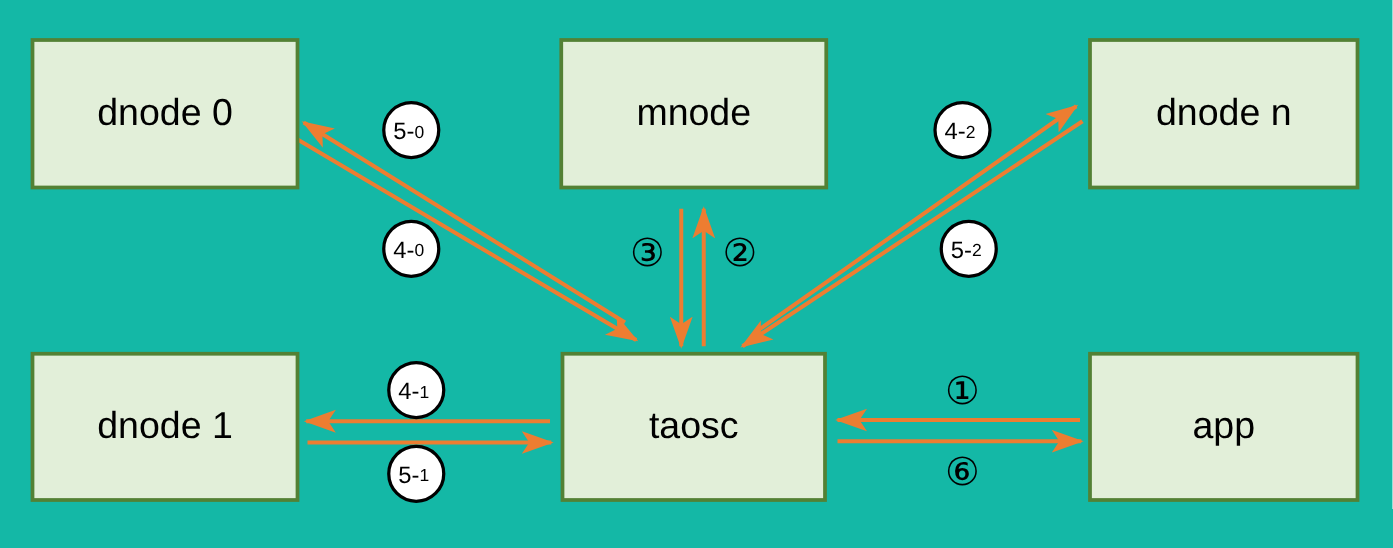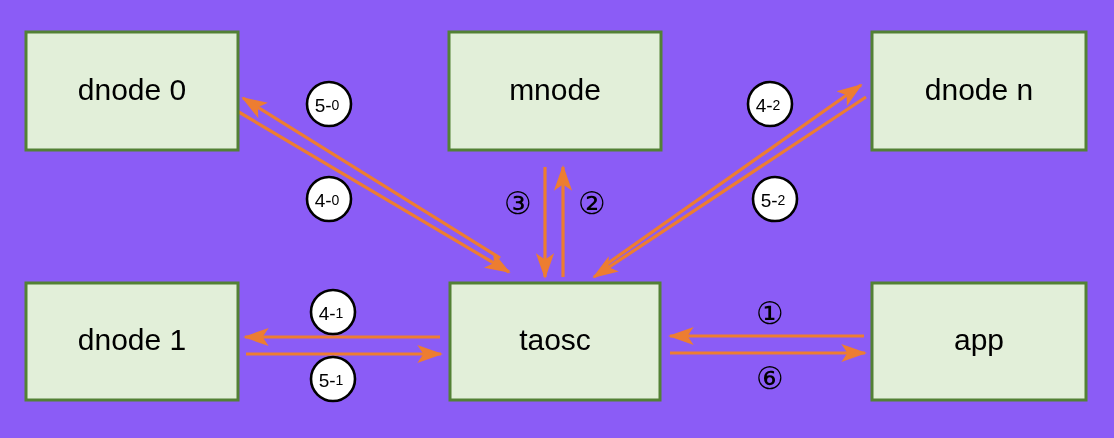--- a/index.html
+++ b/index.html
@@ -11,21 +11,21 @@
   body {
     width: 1114px;
     height: 438px;
     font-family: "Liberation Sans", sans-serif;
     overflow: hidden;
   }
   #diagram-root {
     position: relative;
     width: 1114px;
     height: 438px;
-    background: #8b5cf6;
+    background: #14b8a6;
   }
   svg.diagram-canvas {
     position: absolute;
     top: 0;
     left: 0;
     width: 1114px;
     height: 438px;
     display: block;
   }
   .node-box-rect {

